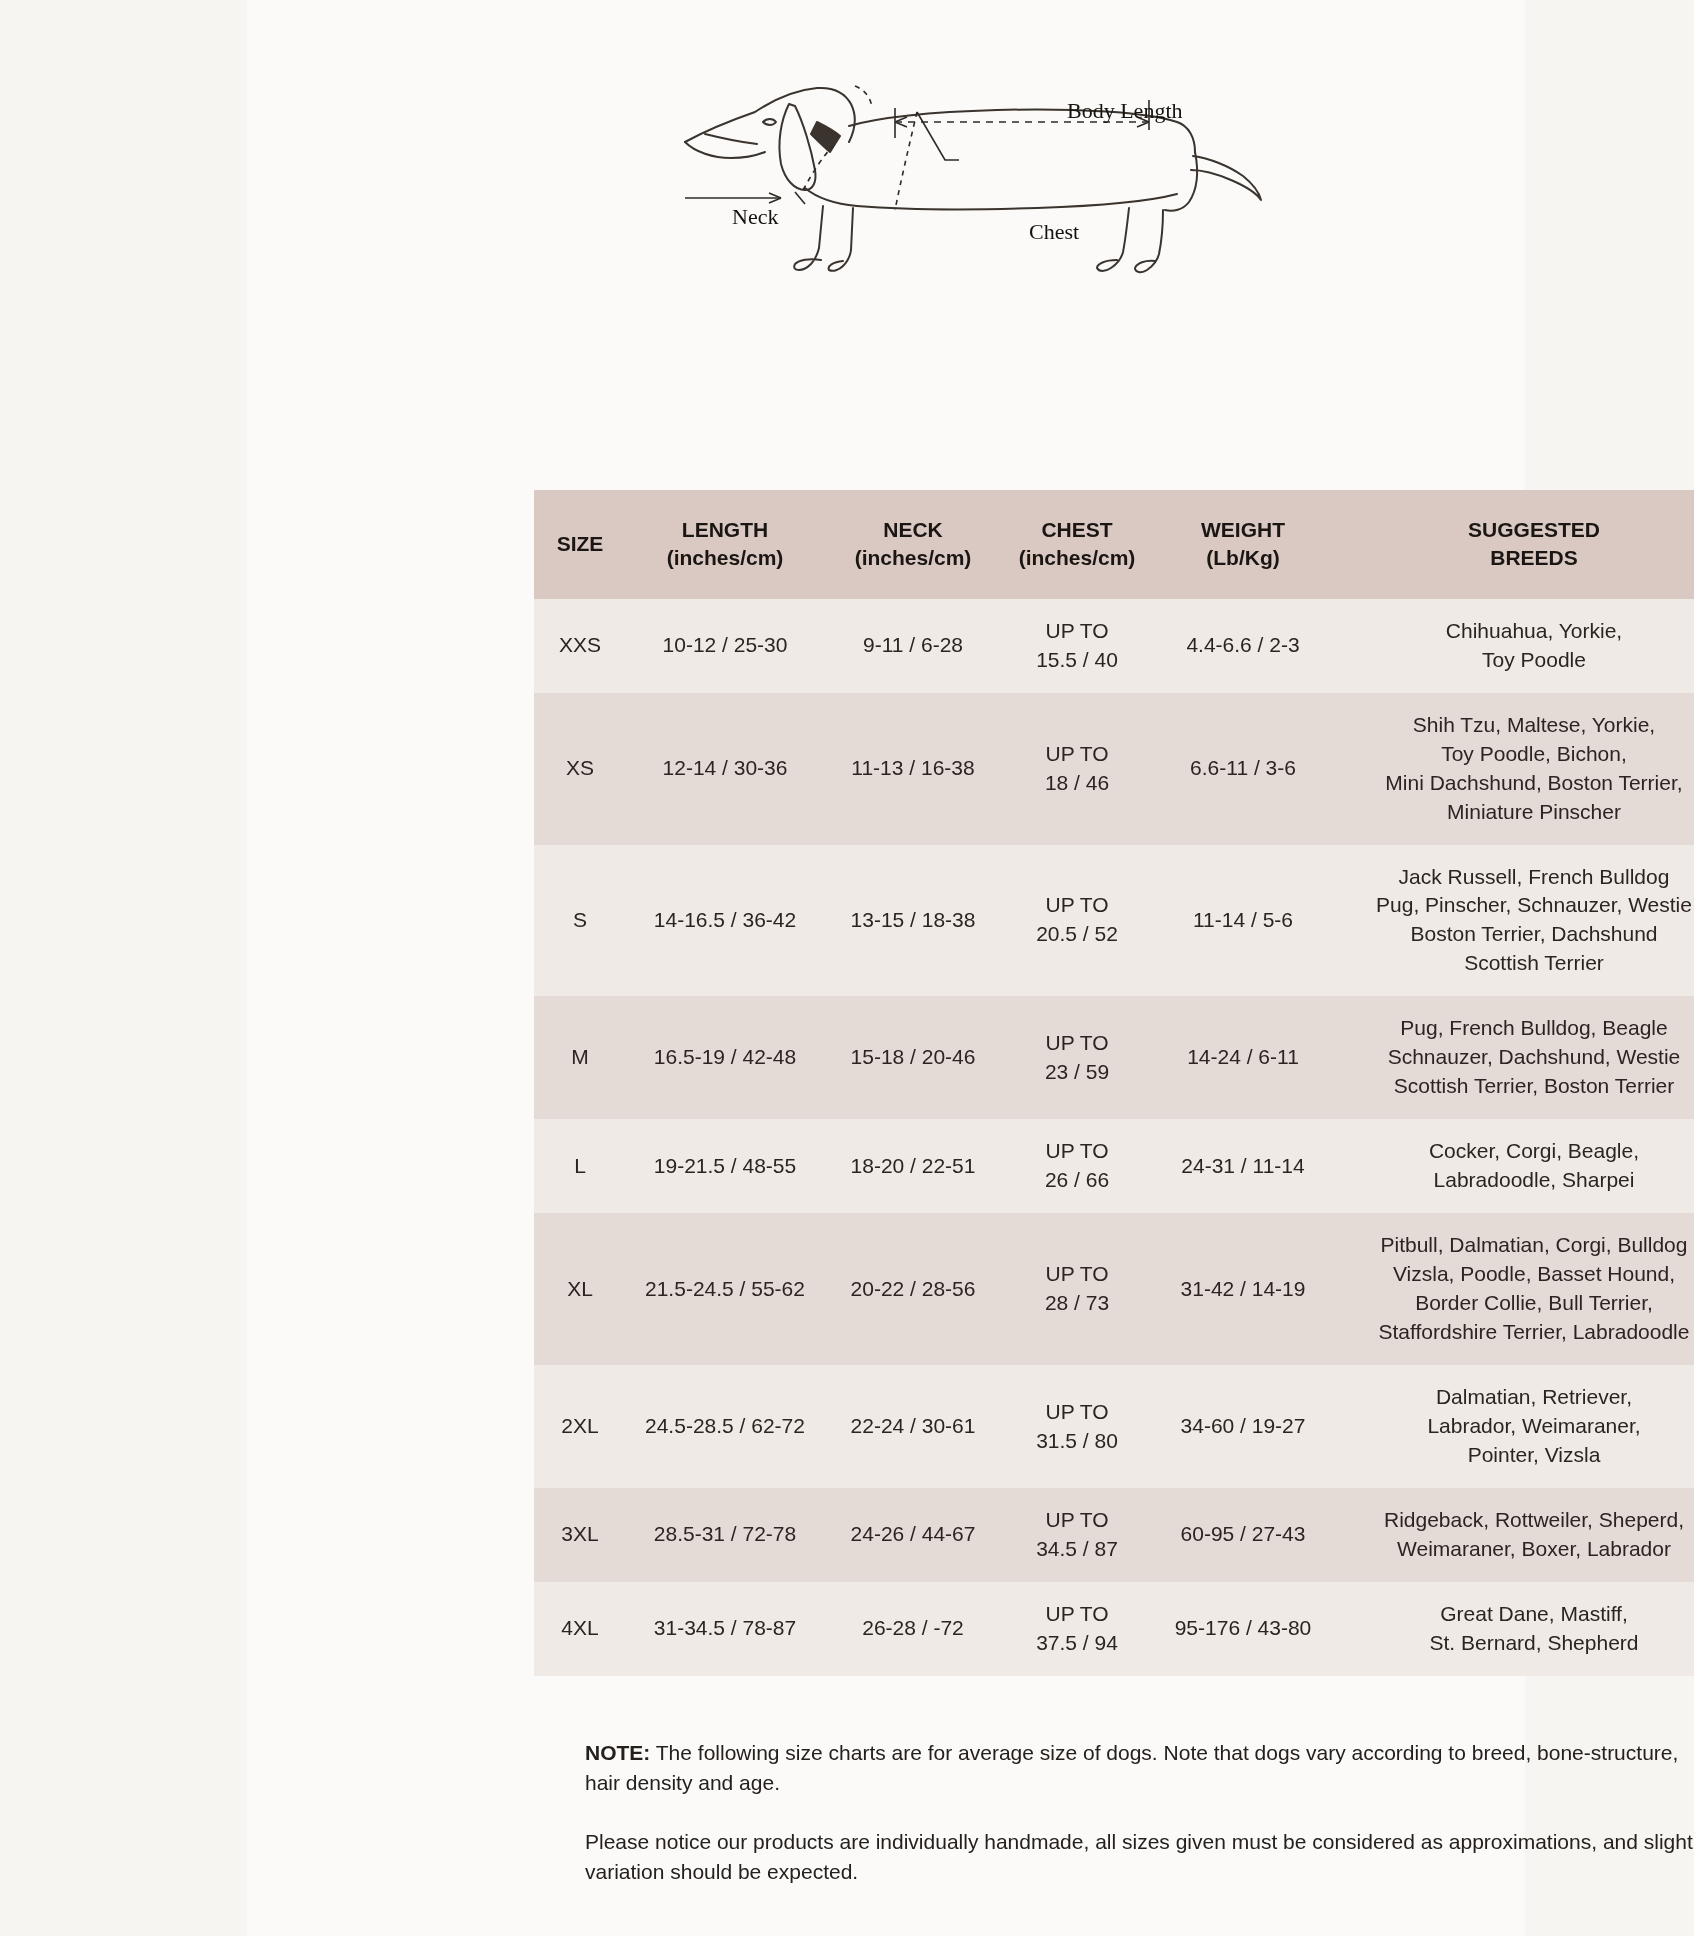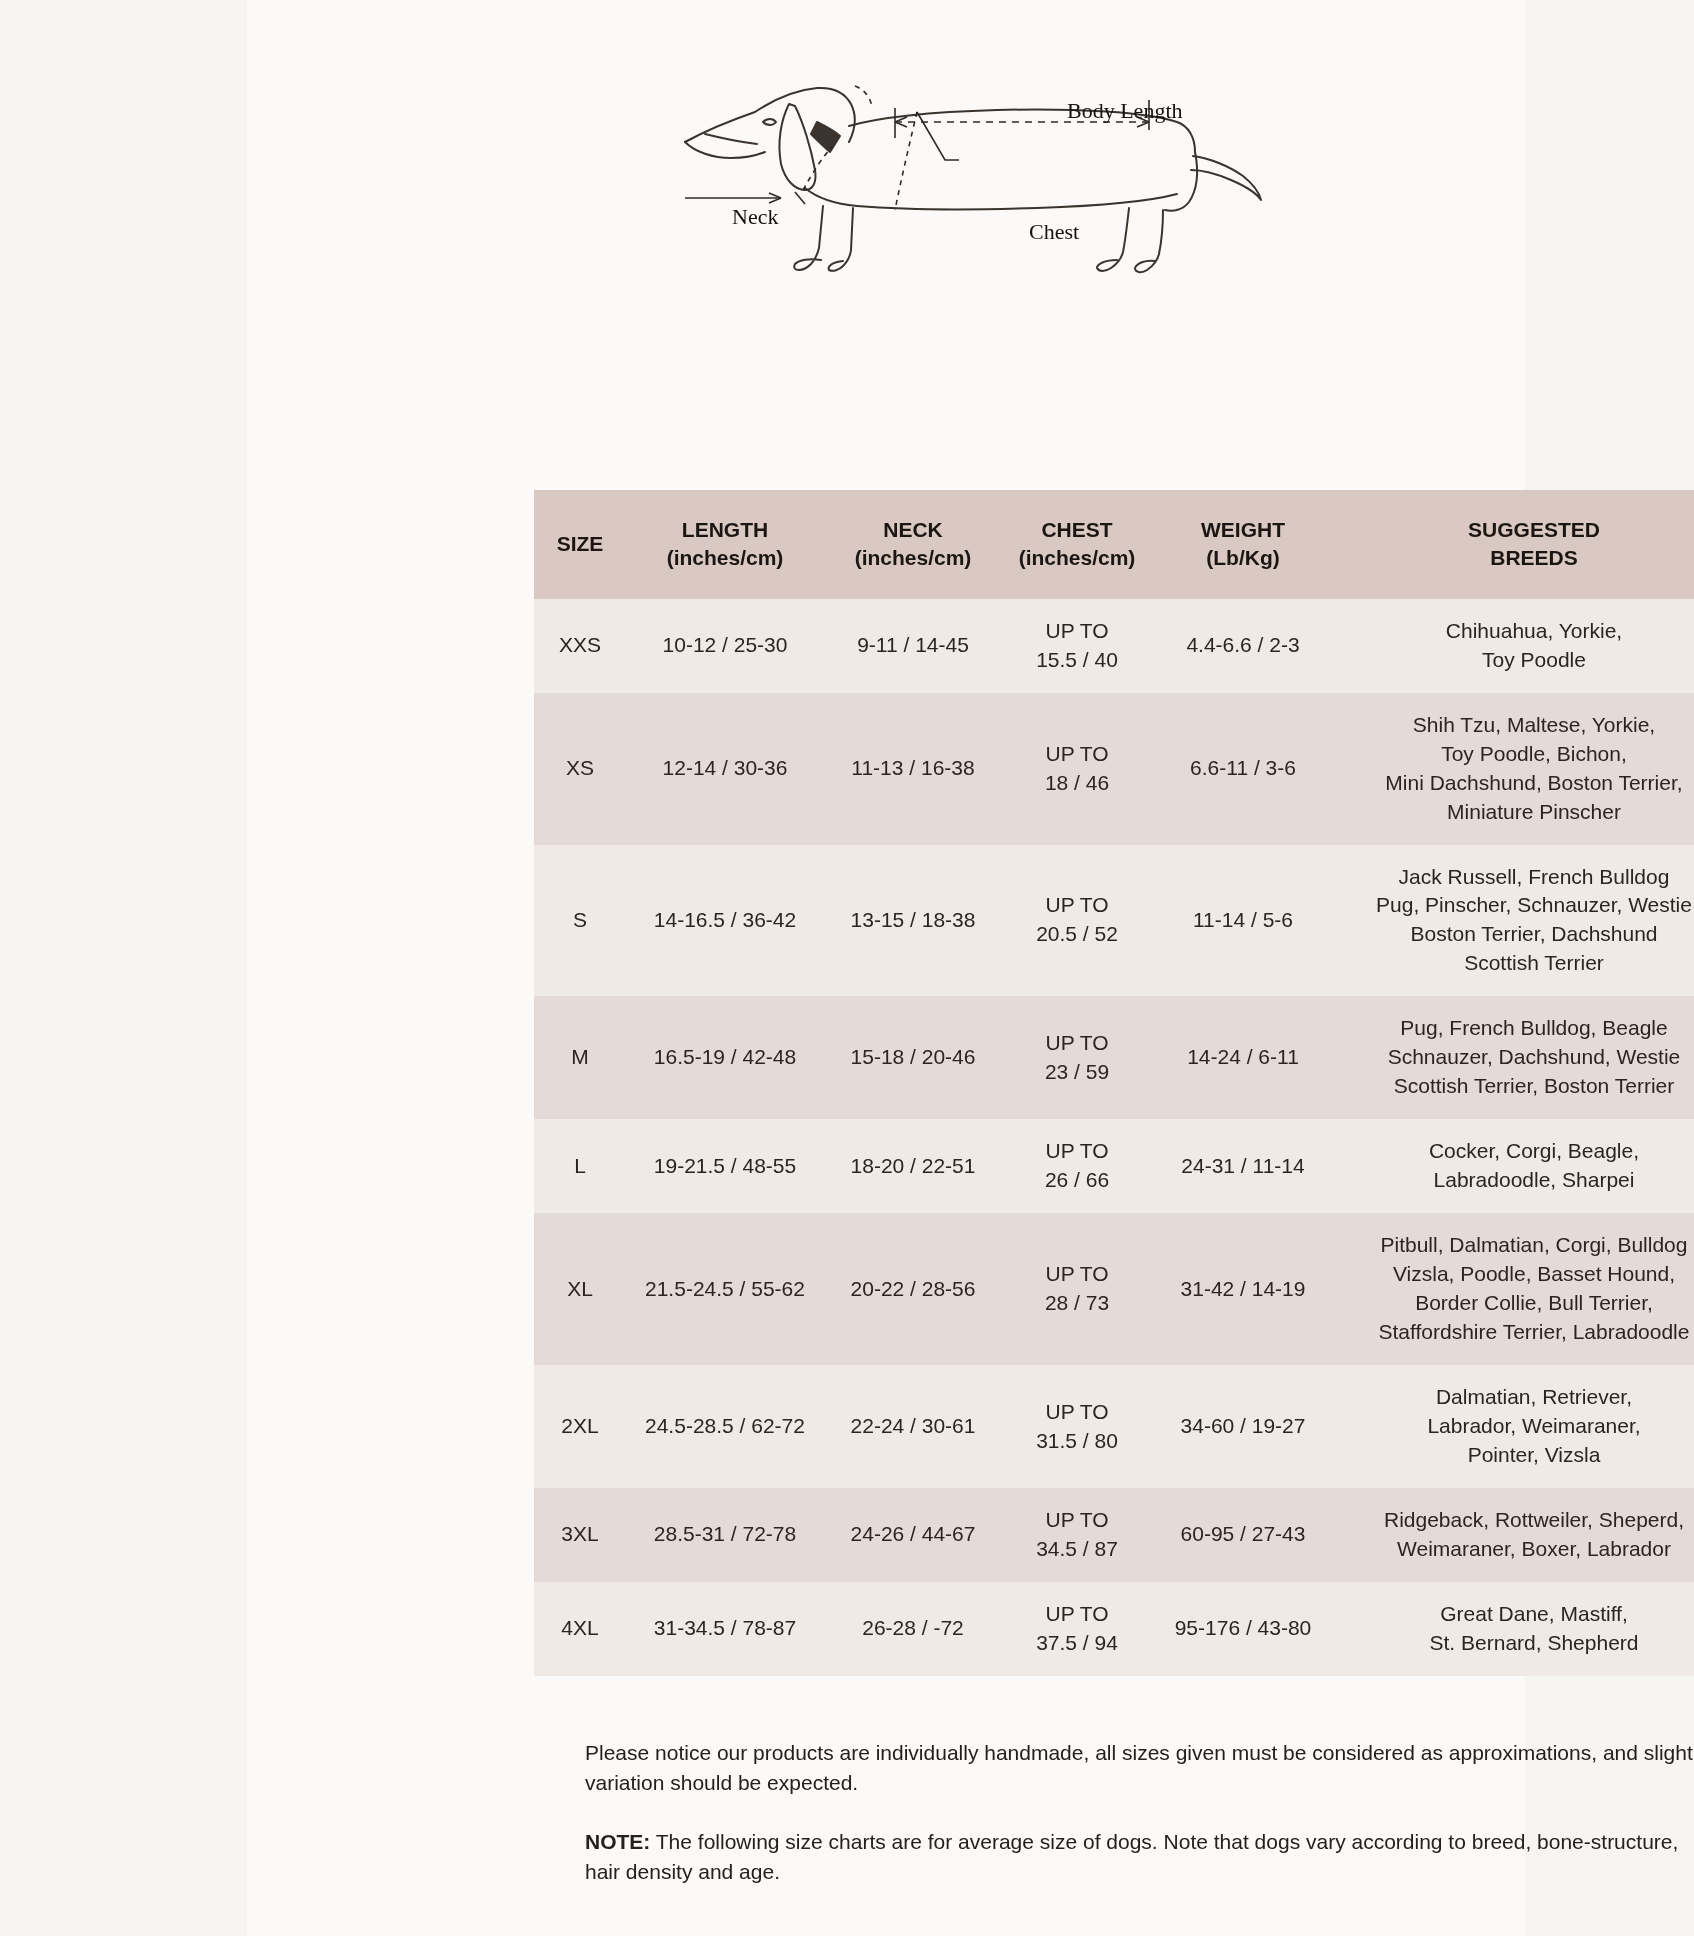--- a/index.html
+++ b/index.html
@@ -227,21 +227,21 @@
             <th>
               <span>SUGGESTED</span>
               <span class="sub">BREEDS</span>
             </th>
           </tr>
         </thead>
         <tbody>
           <tr class="row-a">
             <td class="size-cell">XXS</td>
             <td>10-12 / 25-30</td>
-            <td>9-11 / 14-45</td>
+            <td>9-11 / 6-28</td>
             <td>UP TO<br>15.5 / 40</td>
             <td>4.4-6.6 / 2-3</td>
             <td class="breeds">Chihuahua, Yorkie,<br>Toy Poodle</td>
           </tr>
           <tr class="row-b">
             <td class="size-cell">XS</td>
             <td>12-14 / 30-36</td>
             <td>11-13 / 16-38</td>
             <td>UP TO<br>18 / 46</td>
             <td>6.6-11 / 3-6</td>
@@ -301,18 +301,18 @@
             <td>26-28 / -72</td>
             <td>UP TO<br>37.5 / 94</td>
             <td>95-176 / 43-80</td>
             <td class="breeds">Great Dane, Mastiff,<br>St. Bernard, Shepherd</td>
           </tr>
         </tbody>
       </table>
     </div>
 
     <div class="notes">
+      <p><span class="bold">NOTE:</span><span> The following size charts are for average size of dogs. Note that dogs vary according to breed, bone-structure, hair density and age.</span></p>
       <p>Please notice our products are individually handmade, all sizes given must be considered as approximations, and  slight variation should be expected.</p>
-      <p><span class="bold">NOTE:</span><span> The following size charts are for average size of dogs. Note that dogs vary according to breed, bone-structure, hair density and age.</span></p>
     </div>
 
   </div>
 </div>
 
 </body></html>

